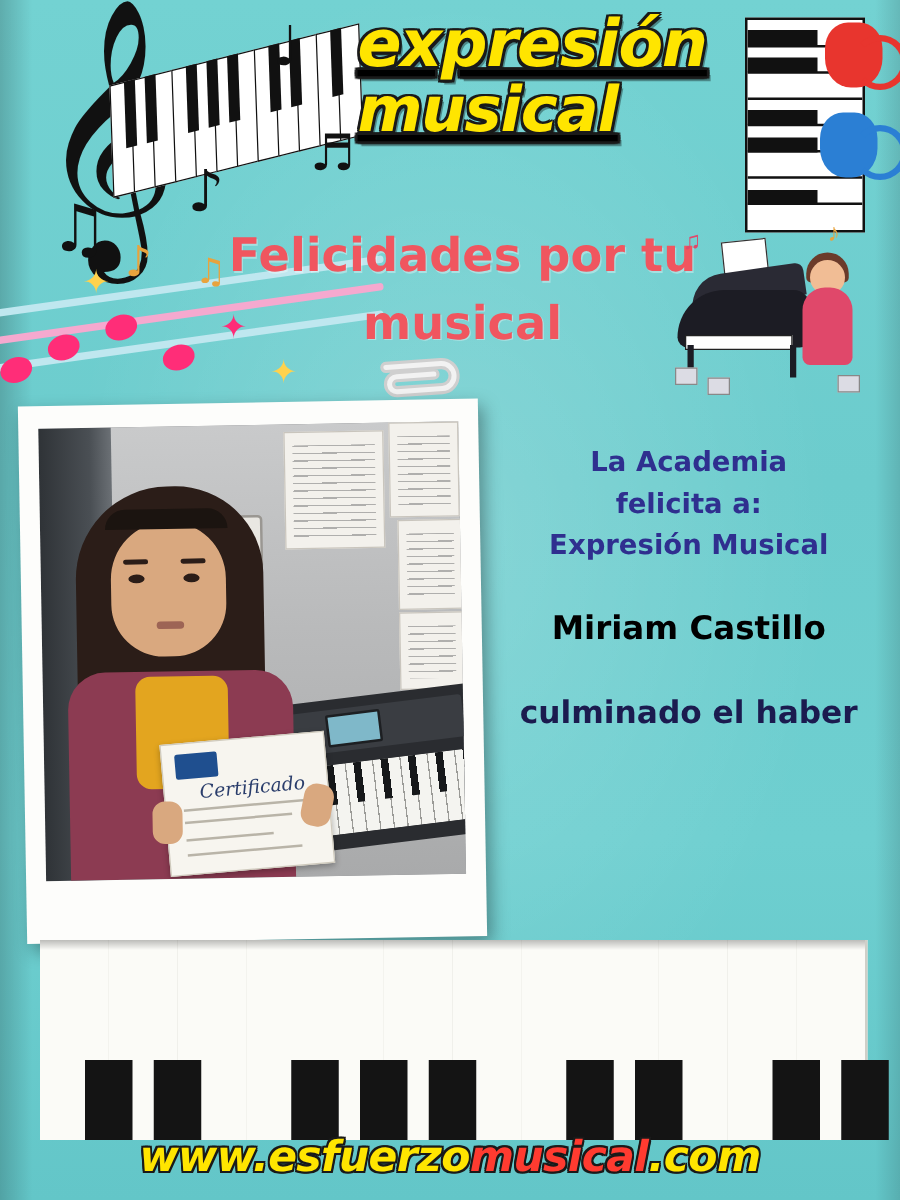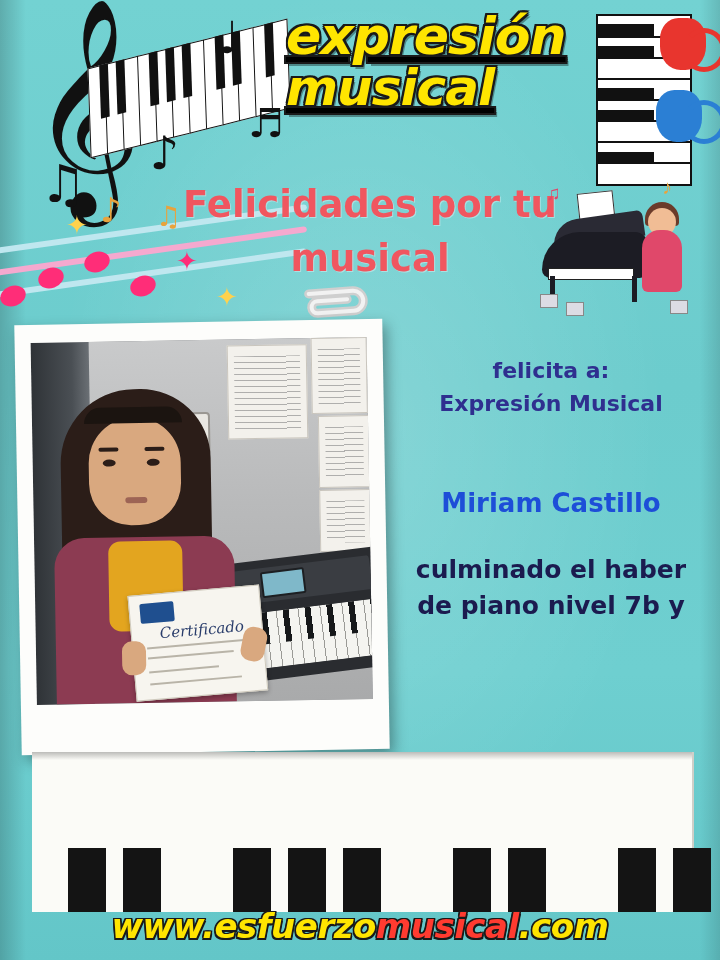--- a/index.html
+++ b/index.html
@@ -460,21 +460,21 @@
     font-weight: bold;
     font-size: 22px;
     line-height: 1.5;
   }
   .student {
     position: absolute;
     left: 398px;
     top: 488px;
     width: 306px;
     text-align: center;
-    color: #1d4ed8;
+    color: #000000;
     font-family: "DejaVu Sans", sans-serif;
     font-weight: bold;
     font-size: 26px;
   }
   .reason {
     position: absolute;
     left: 394px;
     top: 552px;
     width: 314px;
     text-align: center;
@@ -685,29 +685,29 @@
         <div class="cert-line" style="top:62px; width:86px;"></div>
         <div class="cert-line" style="top:76px; width:70px;"></div>
         <div class="cert-line" style="top:88px; width:92px;"></div>
       </div>
       <div class="ph-hand" style="left:86px; top:300px;"></div>
       <div class="ph-hand" style="left:206px; top:288px; transform:rotate(12deg);"></div>
     </div>
   </div>
 
   <div class="academy">
+    <div>La Academia</div>
     <div>felicita a:</div>
     <div>Expresión Musical</div>
   </div>
 
   <div class="student">Miriam Castillo</div>
 
   <div class="reason">
     <div>culminado el haber</div>
-    <div>de piano nivel 7b  y</div>
   </div>
 
   <div class="bottom-keys">
     <div class="bk-white" style="left:0px;   width:55px;"></div>
     <div class="bk-white" style="left:55px;  width:55px;"></div>
     <div class="bk-white" style="left:110px; width:55px;"></div>
     <div class="bk-white" style="left:165px; width:55px;"></div>
     <div class="bk-white" style="left:220px; width:55px;"></div>
     <div class="bk-white" style="left:275px; width:55px;"></div>
     <div class="bk-white" style="left:330px; width:55px;"></div>

